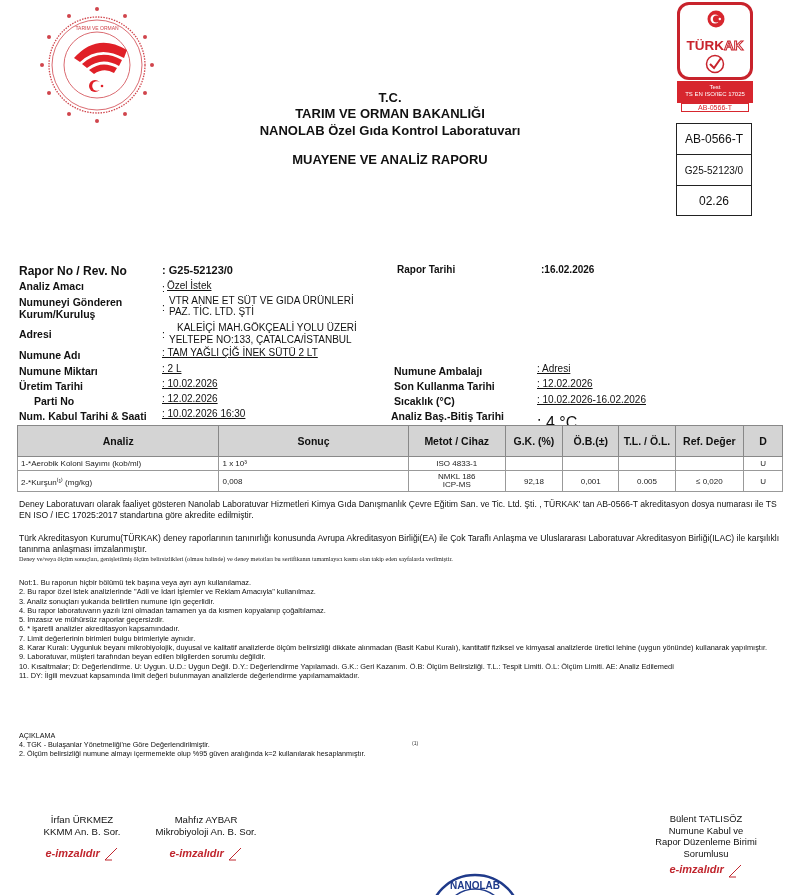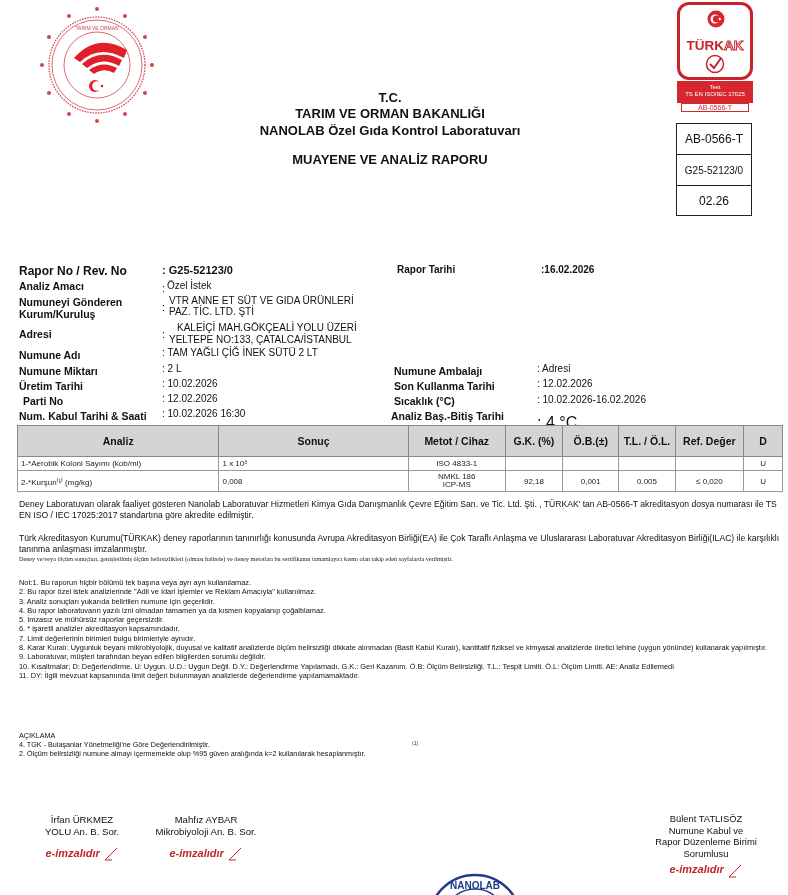--- a/index.html
+++ b/index.html
@@ -30,21 +30,21 @@
 
   
   .head { left: 200px; width: 380px; text-align: center; font-weight: bold; color: #111; }
   .h1 { top: 90px; font-size: 13px; }
   .h2 { top: 106px; font-size: 13px; }
   .h3 { top: 123px; font-size: 13px; }
   .h4 { top: 152px; font-size: 13px; }
 
   
   .lbl { font-weight: bold; font-size: 10.5px; color: #111; }
-  .val { font-size: 10.5px; color: #111; }
+  .val { font-size: 10.5px; color: #111; text-decoration: underline; }
   .val2 { font-size: 10px; line-height: 11px; color: #111; }
   .colon { font-size: 10.5px; }
 
   
   .tbl { left: 17px; top: 425px; width: 766px; border-collapse: collapse; }
   .tbl th { background: #d4d4d4; font-weight: bold; font-size: 10.5px; height: 31px; border: 1px solid #888; text-align: center; color: #111; }
   .tbl td { font-size: 8px; border: 1px solid #999; height: 14px; color: #222; padding: 0 3px; }
   .tbl tr.r2 td { height: 21px; }
   .tbl td.c { text-align: center; }
 
@@ -152,21 +152,21 @@
 
 <div class="abs lbl" style="left:19px;top:349px;">Numune Adı</div>
 <div class="abs val" style="left:162px;top:347px;font-size:10px;">: TAM YAĞLI ÇİĞ İNEK SÜTÜ 2 LT</div>
 
 <div class="abs lbl" style="left:19px;top:365px;">Numune Miktarı</div>
 <div class="abs val" style="left:162px;top:363px;font-size:10px;">: 2 L</div>
 
 <div class="abs lbl" style="left:19px;top:380px;">Üretim Tarihi</div>
 <div class="abs val" style="left:162px;top:378px;font-size:10px;">: 10.02.2026</div>
 
-<div class="abs lbl" style="left:17px;top:395px;padding-left:6px;">Parti No</div>
+<div class="abs lbl" style="left:28px;top:395px;padding-left:6px;">Parti No</div>
 <div class="abs val" style="left:162px;top:393px;font-size:10px;">: 12.02.2026</div>
 
 <div class="abs lbl" style="left:19px;top:410px;">Num. Kabul Tarihi &amp; Saati</div>
 <div class="abs val" style="left:162px;top:408px;font-size:10px;">: 10.02.2026 16:30</div>
 
 <div class="abs lbl" style="left:394px;top:365px;">Numune Ambalajı</div>
 <div class="abs val" style="left:537px;top:363px;font-size:10px;">: Adresi</div>
 
 <div class="abs lbl" style="left:394px;top:380px;">Son Kullanma Tarihi</div>
 <div class="abs val" style="left:537px;top:378px;font-size:10px;">: 12.02.2026</div>
@@ -247,21 +247,21 @@
 
 <div class="abs aciklama">
   <div>AÇIKLAMA</div>
   <div>4. TGK - Bulaşanlar Yönetmeliği'ne Göre Değerlendirilmiştir.</div>
   <div>2. Ölçüm belirsizliği numune almayı içermemekte olup %95 güven aralığında k=2 kullanılarak hesaplanmıştır.</div>
 </div>
 <div class="abs sup-mark">(1)</div>
 
 <div class="abs sig" style="left:22px;top:814px;width:120px;">
   <div>İrfan ÜRKMEZ</div>
-  <div>YOLU An. B. Sor.</div>
+  <div>KKMM An. B. Sor.</div>
   <div style="margin-top:8px;">
     <span class="esig">e-imzalıdır</span>
     <svg class="pen" width="16" height="16" viewBox="0 0 16 16">
         <path d="M2 14 L14 2 M4 12 L12 4 M2 14 L9 14" stroke="#c0262e" stroke-width="1" fill="none"></path>
       </svg>
   </div>
 </div>
 
 <div class="abs sig" style="left:136px;top:814px;width:140px;">
   <div>Mahfız AYBAR</div>

